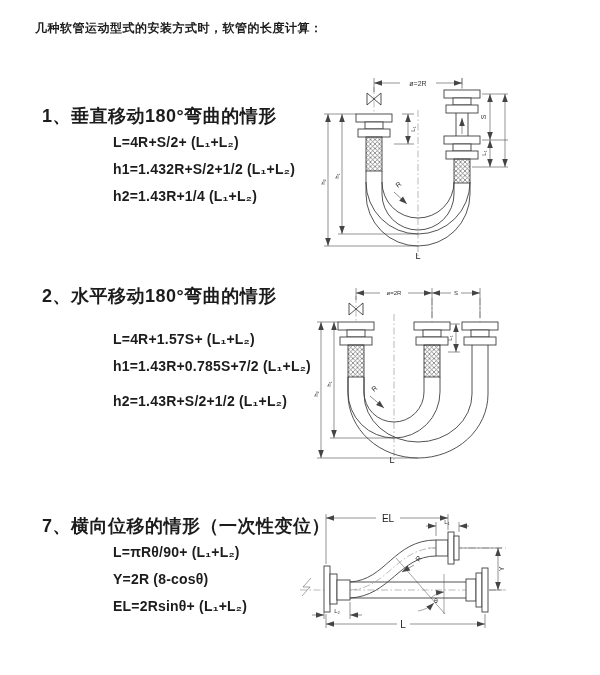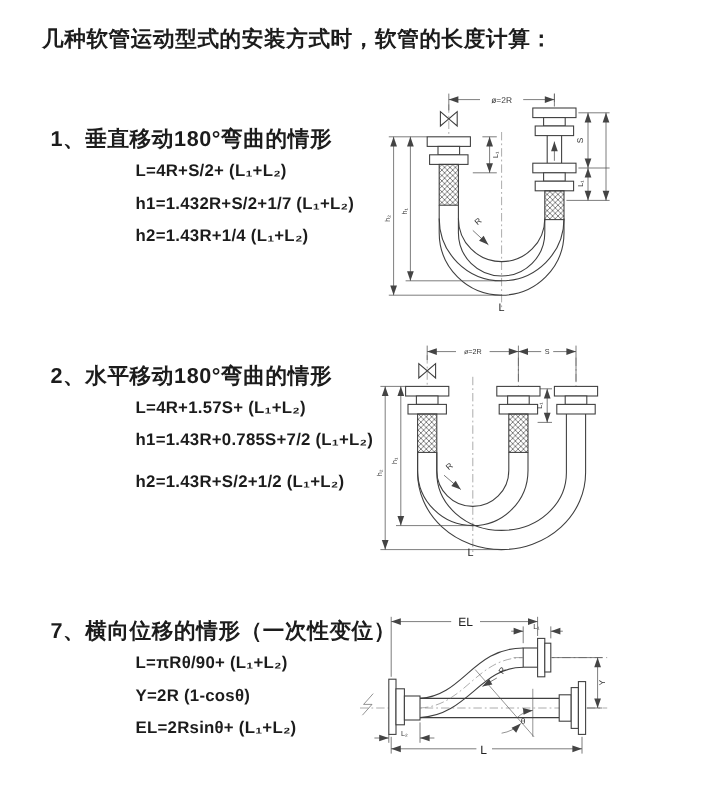--- a/index.html
+++ b/index.html
@@ -1,19 +1,19 @@
 <!DOCTYPE html>
 <html><head>
 <meta charset="utf-8">
 <style>
   html,body{margin:0;padding:0;background:#ffffff;}
   body{width:600px;height:675px;position:relative;overflow:hidden;
        font-family:"Liberation Sans",sans-serif;color:#1c1c1c;}
   .abs{position:absolute;white-space:nowrap;}
-  .title{font-size:18px;font-weight:700;letter-spacing:.5px;}
+  .title{font-size:12px;font-weight:700;letter-spacing:.5px;}
   .heading{font-size:18px;font-weight:700;letter-spacing:.5px;}
   .formula{font-size:14px;font-weight:700;letter-spacing:.2px;padding-left:47px;}
   svg{position:absolute;overflow:visible;}
   svg text{font-family:"Liberation Sans",sans-serif;fill:#333;font-weight:400;}
   .ln{fill:none;stroke:#3f3f3f;stroke-width:.9;}
   .fil{fill:#ffffff;stroke:#3f3f3f;stroke-width:.9;}
   .brd{stroke:#3f3f3f;stroke-width:.9;}
   .cl{stroke:#8c8c8c;stroke-width:.6;stroke-dasharray:7 2.5 1.5 2.5;fill:none;}
   .dim{stroke:#4a4a4a;stroke-width:.6;fill:none;}
   .thin{stroke:#4a4a4a;stroke-width:.5;fill:none;}
@@ -23,21 +23,21 @@
 </style>
 </head>
 <body>
 
 <div>
 
   <div class="abs title" style="left:35px;top:20px">几种软管运动型式的安装方式时，软管的长度计算：</div>
 
   <div class="abs heading" style="left:42px;top:104px">1、垂直移动180°弯曲的情形</div>
   <div class="abs formula" style="left:66px;top:134px">L=4R+S/2+ (L₁+L₂)</div>
-  <div class="abs formula" style="left:66px;top:161px">h1=1.432R+S/2+1/7 (L₁+L₂)</div>
+  <div class="abs formula" style="left:66px;top:161px">h1=1.432R+S/2+1/2 (L₁+L₂)</div>
   <div class="abs formula" style="left:66px;top:188px">h2=1.43R+1/4 (L₁+L₂)</div>
 
   <svg style="left:312px;top:72px" width="280" height="190" viewBox="0 0 280 190">
     <defs>
       <marker id="m1" markerUnits="userSpaceOnUse" markerWidth="10" markerHeight="8" refX="8.5" refY="4" orient="auto-start-reverse">
         <path d="M0.5,1.2 L8.5,4 L0.5,6.8 Z" fill="#444"></path>
       </marker>
       <pattern id="hz1" width="4.5" height="4.5" patternUnits="userSpaceOnUse">
         <path d="M0,4.5 L4.5,0 M0,0 L4.5,4.5" stroke="#6a6a6a" stroke-width="0.7"></path>
       </pattern>
@@ -117,21 +117,21 @@
       <line class="dim" x1="106" y1="162" x2="26" y2="162"></line>
       <line class="dim" x1="16" y1="42" x2="16" y2="174" marker-start="url(#m1)" marker-end="url(#m1)"></line>
       <text class="dls" text-anchor="middle" transform="rotate(-90,13,110)" x="13" y="110">h₂</text>
       <line class="dim" x1="30" y1="42" x2="30" y2="162" marker-start="url(#m1)" marker-end="url(#m1)"></line>
       <text class="dls" text-anchor="middle" transform="rotate(-90,27,104)" x="27" y="104">h₁</text>
     </g>
 
     <text x="106" y="187" text-anchor="middle" style="font-size:9px;fill:#222">L</text>
   </svg>
 
-  <div class="abs heading" style="left:42px;top:301px">2、水平移动180°弯曲的情形</div>
+  <div class="abs heading" style="left:42px;top:284px">2、水平移动180°弯曲的情形</div>
   <div class="abs formula" style="left:66px;top:331px">L=4R+1.57S+ (L₁+L₂)</div>
   <div class="abs formula" style="left:66px;top:358px">h1=1.43R+0.785S+7/2 (L₁+L₂)</div>
   <div class="abs formula" style="left:66px;top:393px">h2=1.43R+S/2+1/2 (L₁+L₂)</div>
 
   <svg style="left:308px;top:282px" width="280" height="186" viewBox="0 0 280 186">
     <defs>
       <marker id="m2" markerUnits="userSpaceOnUse" markerWidth="10" markerHeight="8" refX="8.5" refY="4" orient="auto-start-reverse">
         <path d="M0.5,1.2 L8.5,4 L0.5,6.8 Z" fill="#444"></path>
       </marker>
       <pattern id="hz2" width="4.5" height="4.5" patternUnits="userSpaceOnUse">
@@ -209,21 +209,21 @@
       <text class="dls" text-anchor="middle" transform="rotate(-90,10,112)" x="10" y="112">h₂</text>
       <line class="dim" x1="26" y1="40" x2="26" y2="156" marker-start="url(#m2)" marker-end="url(#m2)"></line>
       <text class="dls" text-anchor="middle" transform="rotate(-90,23,102)" x="23" y="102">h₁</text>
     </g>
 
     <text x="84" y="181" text-anchor="middle" style="font-size:9px;fill:#222">L</text>
   </svg>
 
   <div class="abs heading" style="left:42px;top:514px">7、横向位移的情形（一次性变位）</div>
   <div class="abs formula" style="left:66px;top:544px">L=πRθ/90+ (L₁+L₂)</div>
-  <div class="abs formula" style="left:66px;top:571px">Y=2R (1-cosθ)</div>
+  <div class="abs formula" style="left:66px;top:571px">Y=2R (8-cosθ)</div>
   <div class="abs formula" style="left:66px;top:598px">EL=2Rsinθ+ (L₁+L₂)</div>
 
   <svg style="left:298px;top:502px" width="300" height="162" viewBox="0 0 300 162">
     <defs>
       <marker id="m3" markerUnits="userSpaceOnUse" markerWidth="10" markerHeight="8" refX="8.5" refY="4" orient="auto-start-reverse">
         <path d="M0.5,1.2 L8.5,4 L0.5,6.8 Z" fill="#444"></path>
       </marker>
     </defs>
 
     <g>

